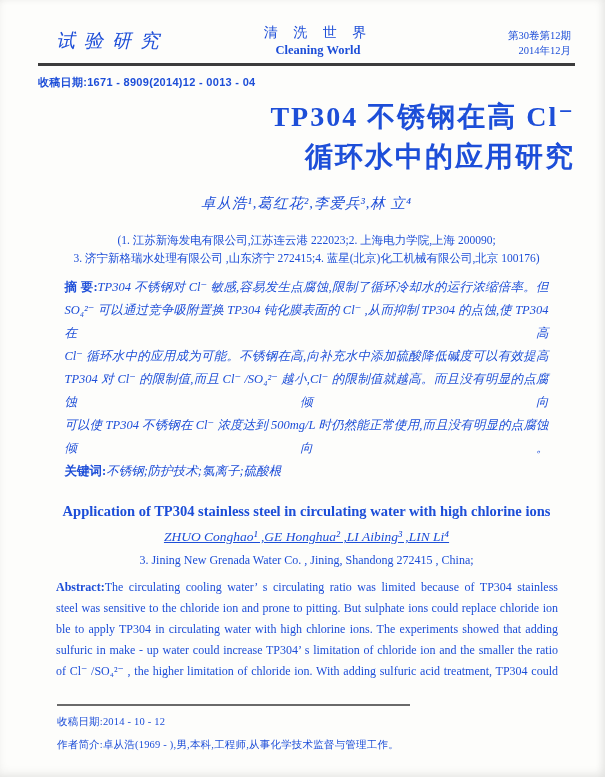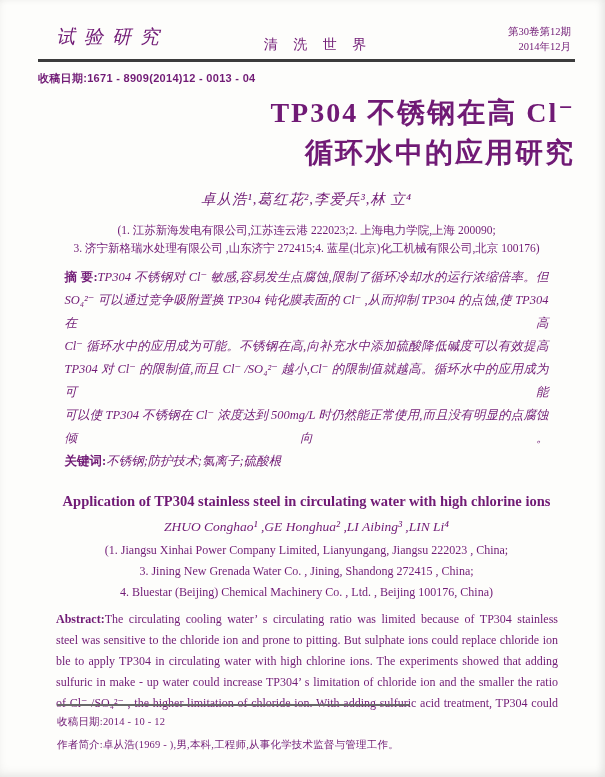--- a/index.html
+++ b/index.html
@@ -3,21 +3,21 @@
 <meta charset="utf-8">
 <style>
   * { margin: 0; padding: 0; box-sizing: border-box; }
   html, body { background: #e9e9e7; }
   .page {
     position: relative;
     width: 605px;
     height: 777px;
     margin: 0 auto;
     background: #fdfdfb;
-    color: #701a75;
+    color: #1d4ed8;
     font-family: "Liberation Serif", "DejaVu Serif", serif;
     overflow: hidden;
     box-shadow: inset -4px 0 7px rgba(0,0,0,0.06), inset 0 -5px 8px rgba(0,0,0,0.05);
   }
   .content { padding: 24px 30px 0 38px; }
 
   
   .jheader { display: flex; align-items: flex-end; }
   .jh-left {
     width: 190px;
@@ -52,21 +52,21 @@
   }
 
   .authors-cn {
     margin-top: 17px;
     text-align: center;
     font-size: 14.5px;
     font-style: italic;
     letter-spacing: 1px;
   }
 
-  .affil-cn { margin-top: 12px; text-align: center; font-size: 11.5px; line-height: 18px; }
+  .affil-cn { margin-top: 18px; text-align: center; font-size: 11.5px; line-height: 18px; }
 
   .abs-cn {
     margin: 9px auto 0;
     width: 484px;
     font-size: 12.5px;
     font-style: italic;
     line-height: 23px;
   }
   .abs-cn b, .kw-line b { font-style: normal; font-weight: bold; }
 
@@ -76,21 +76,21 @@
   .clc-line {
     margin-top: 4px;
     margin-left: 15px;
     font-family: "Liberation Sans", sans-serif;
     font-size: 12px;
     letter-spacing: 0.3px;
   }
   .clc-gap { display: inline-block; width: 48px; }
 
   .title-en { margin-top: 20px; text-align: center; font-size: 14.5px; font-weight: bold; }
-  .authors-en { margin-top: 9px; text-align: center; font-size: 13.5px; font-style: italic; }
+  .authors-en { margin-top: 9px; text-align: center; font-size: 13.5px; font-style: italic; text-decoration: underline; }
   .affil-en { margin-top: 5px; text-align: center; font-size: 12px; line-height: 21px; }
 
   .abs-en {
     margin: 6px 0 0 18px;
     width: 502px;
     font-size: 12px;
     line-height: 21px;
   }
   .abs-en b { font-weight: bold; }
 
@@ -102,20 +102,21 @@
 </head>
 <body>
 
 <div class="page">
   <div class="content">
 
     <div class="jheader">
       <div class="jh-left">试验研究</div>
       <div class="jh-center">
         <div class="cn">清 洗 世 界</div>
+        <div class="en">Cleaning World</div>
       </div>
       <div class="jh-right">
         <div>第30卷第12期</div>
         <div>2014年12月</div>
       </div>
     </div>
     <div class="jh-rule"></div>
 
     <div class="article-id"><span>收稿日期:</span><span>1671 - 8909(2014)12 - 0013 - 04</span></div>
 
@@ -128,34 +129,32 @@
 
     <div class="affil-cn">
       <div>(1. 江苏新海发电有限公司,江苏连云港 222023;2. 上海电力学院,上海 200090;</div>
       <div>3. 济宁新格瑞水处理有限公司 ,山东济宁 272415;4. 蓝星(北京)化工机械有限公司,北京 100176)</div>
     </div>
 
     <div class="abs-cn">
       <div class="jline"><b>摘  要:</b><span>TP304 不锈钢对 Cl⁻ 敏感,容易发生点腐蚀,限制了循环冷却水的运行浓缩倍率。但</span></div>
       <div class="jline">SO₄²⁻ 可以通过竞争吸附置换 TP304 钝化膜表面的 Cl⁻ ,从而抑制 TP304 的点蚀,使 TP304 在高</div>
       <div class="jline">Cl⁻ 循环水中的应用成为可能。不锈钢在高,向补充水中添加硫酸降低碱度可以有效提高</div>
-      <div class="jline">TP304 对 Cl⁻ 的限制值,而且 Cl⁻ /SO₄²⁻ 越小,Cl⁻ 的限制值就越高。循环水中的应用成为可能</div>
+      <div class="jline">TP304 对 Cl⁻ 的限制值,而且 Cl⁻ /SO₄²⁻ 越小,Cl⁻ 的限制值就越高。而且没有明显的点腐蚀倾向</div>
       <div class="jline">可以使 TP304 不锈钢在 Cl⁻ 浓度达到 500mg/L 时仍然能正常使用,而且没有明显的点腐蚀倾向。</div>
       <div class="lline kw-line"><b>关键词:</b><span>不锈钢;防护技术;氯离子;硫酸根</span></div>
     </div>
 
 
     <div class="title-en">Application of TP304 stainless steel in circulating water with high chlorine ions</div>
 
     <div class="authors-en">ZHUO Conghao¹ ,GE Honghua² ,LI Aibing³ ,LIN Li⁴</div>
 
     <div class="affil-en">
-      <div>(1. Jiangsu Xinhai Power Company Limited, Lianyungang, Jiangsu 222023 , China;</div>
       <div>3. Jining New Grenada Water Co. , Jining, Shandong 272415 , China;</div>
-      <div>4. Bluestar (Beijing) Chemical Machinery Co. , Ltd. , Beijing 100176, China)</div>
     </div>
 
     <div class="abs-en">
       <div class="jline"><b>Abstract:</b><span>The circulating cooling water’ s circulating ratio was limited because of TP304 stainless</span></div>
       <div class="jline">steel was sensitive to the chloride ion and prone to pitting. But sulphate ions could replace chloride ion</div>
       <div class="jline">ble to apply TP304 in circulating water with high chlorine ions. The experiments showed that adding</div>
       <div class="jline">sulfuric in make - up water could increase TP304’ s limitation of chloride ion and the smaller the ratio</div>
       <div class="jline">of Cl⁻ /SO₄²⁻ , the higher limitation of chloride ion. With adding sulfuric acid treatment, TP304 could</div>
 
     </div>

